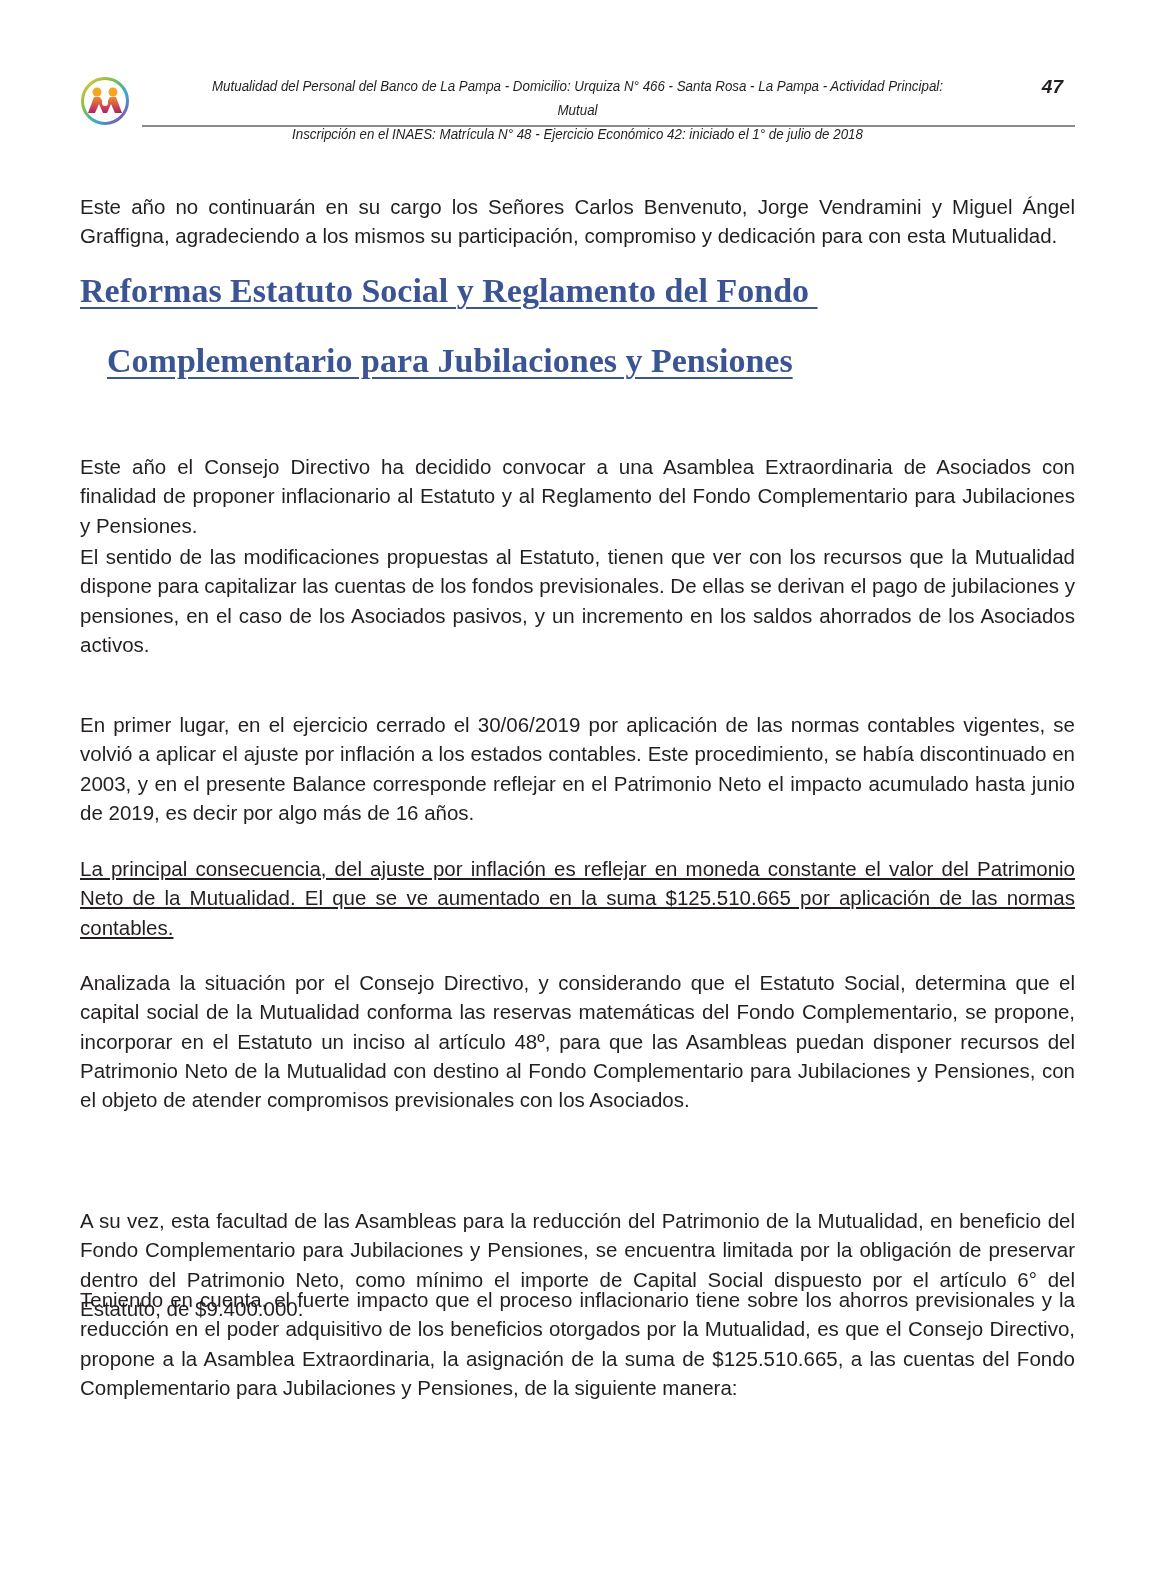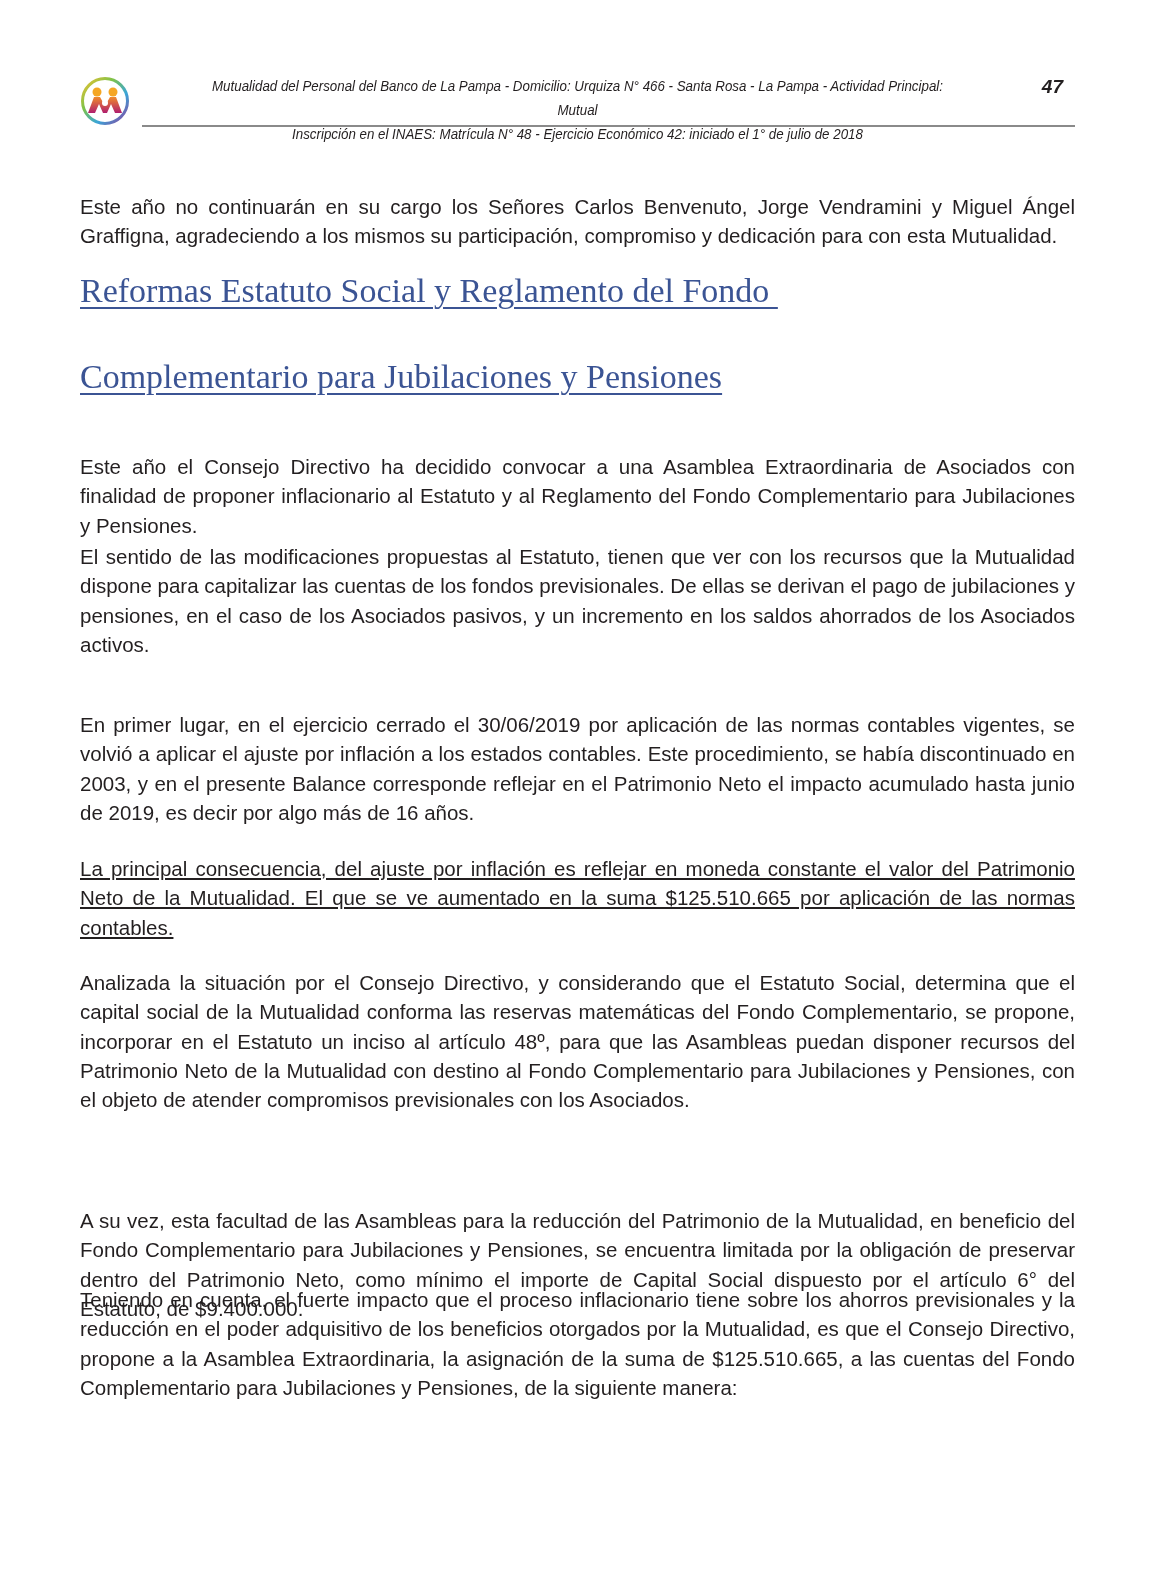--- a/index.html
+++ b/index.html
@@ -8,25 +8,25 @@
 
   .header { position: absolute; left: 80px; top: 72px; width: 995px; height: 56px; font-style: italic; }
   .logo { position: absolute; left: 0; top: 4px; width: 50px; height: 50px; }
   .header-text { position: absolute; left: 60px; top: 2px; width: 875px; text-align: center;
     font-family: "Liberation Sans", sans-serif; font-size: 15.5px; line-height: 24px; color: #231f20;
     transform: scaleX(0.86); transform-origin: center top; }
   .header-line { position: absolute; left: 62px; top: 53px; width: 933px; height: 1.5px; background: #8a8a8a; }
   .page-number { position: absolute; right: 12px; top: 4px; font-weight: bold; font-size: 19px; color: #231f20; }
   p.body { font-size: 20.5px; line-height: 29.3px; text-align: justify; color: #231f20; }
 
-  .title { position: absolute; left: 80px; font-family: "Liberation Serif", serif; font-weight: normal;
+  .title { position: absolute; left: 80px; font-family: "Liberation Serif", serif; font-weight: bold;
     font-size: 34px; color: #3b5494; text-decoration: underline; text-decoration-thickness: 2px;
     text-underline-offset: 5px; white-space: pre; }
   .title-1 { top: 272px; }
-  .title-2 { top: 358px; }
+  .title-2 { top: 342px; margin-left: 27px; }
 
   .para { position: absolute; left: 80px; width: 995px; }
 </style>
 </head>
 <body>
 
 <div class="header">
   <svg class="logo" viewBox="0 0 50 50">
     <defs>
       <linearGradient id="ring" x1="0" y1="0" x2="1" y2="1">

